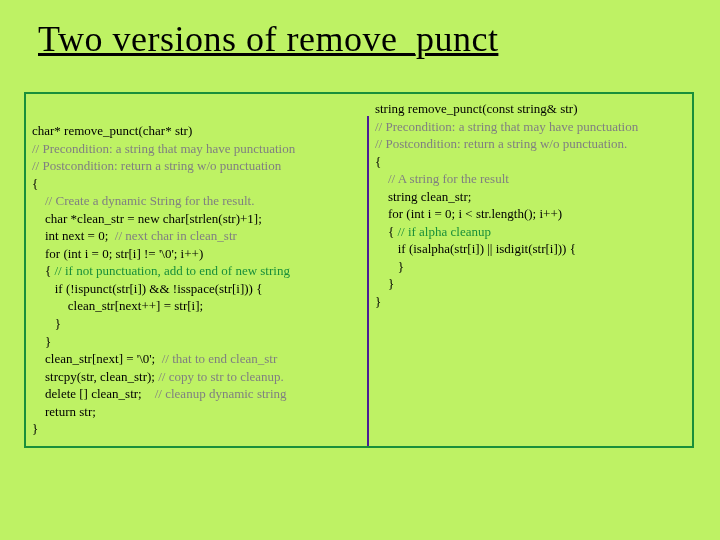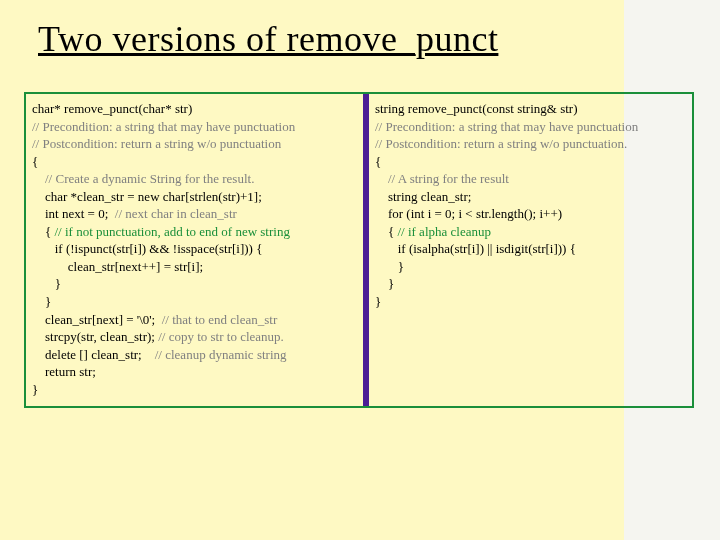--- a/index.html
+++ b/index.html
@@ -5,23 +5,23 @@
   html, body {
     margin: 0;
     padding: 0;
     width: 720px;
     height: 540px;
     background: #f5f5f0;
     font-family: Georgia, 'Times New Roman', serif;
     overflow: hidden;
   }
   .slide {
-    width: 624px;
+    width: 720px;
     height: 540px;
-    background: #fef9c3;
+    background: #bef264;
     position: relative;
     box-sizing: border-box;
   }
   .title {
     font-size: 36px;
     text-decoration: underline;
     color: #000;
     padding: 18px 0 10px 38px;
     font-family: Georgia, 'Times New Roman', serif;
     letter-spacing: 0.5px;
@@ -39,21 +39,22 @@
   .col {
     padding: 6px 6px 8px 6px;
     font-family: Georgia, 'Times New Roman', serif;
     font-size: 13px;
     line-height: 1.35;
     color: #000;
     box-sizing: border-box;
   }
   .col-left {
     width: 345px;
-    border-right: 6px solid #4c1d95;
+    border-right: 2px solid #4c1d95;
+    margin-top: 22px;
   }
   .col-right {
     width: 325px;
   }
   .code-line {
     white-space: pre-wrap;
   }
   .gray {
     color: #808080;
   }
@@ -70,20 +71,21 @@
   <div class="code-box">
 
     <div class="col col-left">
       <div class="code-line">char* remove_punct(char* str)</div>
       <div class="code-line gray">// Precondition: a string that may have punctuation</div>
       <div class="code-line gray">// Postcondition: return a string w/o punctuation</div>
       <div class="code-line">{</div>
       <div class="code-line gray">    // Create a dynamic String for the result.</div>
       <div class="code-line">    char *clean_str = new char[strlen(str)+1];</div>
       <div class="code-line"><span>    int next = 0;  </span><span class="gray">// next char in clean_str</span></div>
+      <div class="code-line">    for (int i = 0; str[i] != '\0'; i++)</div>
       <div class="code-line"><span>    { </span><span class="green">// if not punctuation, add to end of new string</span></div>
       <div class="code-line">       if (!ispunct(str[i]) &amp;&amp; !isspace(str[i])) {</div>
       <div class="code-line">           clean_str[next++] = str[i];</div>
       <div class="code-line">       }</div>
       <div class="code-line">    }</div>
       <div class="code-line"><span>    clean_str[next] = '\0';  </span><span class="gray">// that to end clean_str</span></div>
       <div class="code-line"><span>    strcpy(str, clean_str); </span><span class="gray">// copy to str to cleanup.</span></div>
       <div class="code-line"><span>    delete [] clean_str;    </span><span class="gray">// cleanup dynamic string</span></div>
       <div class="code-line">    return str;</div>
       <div class="code-line">}</div>

